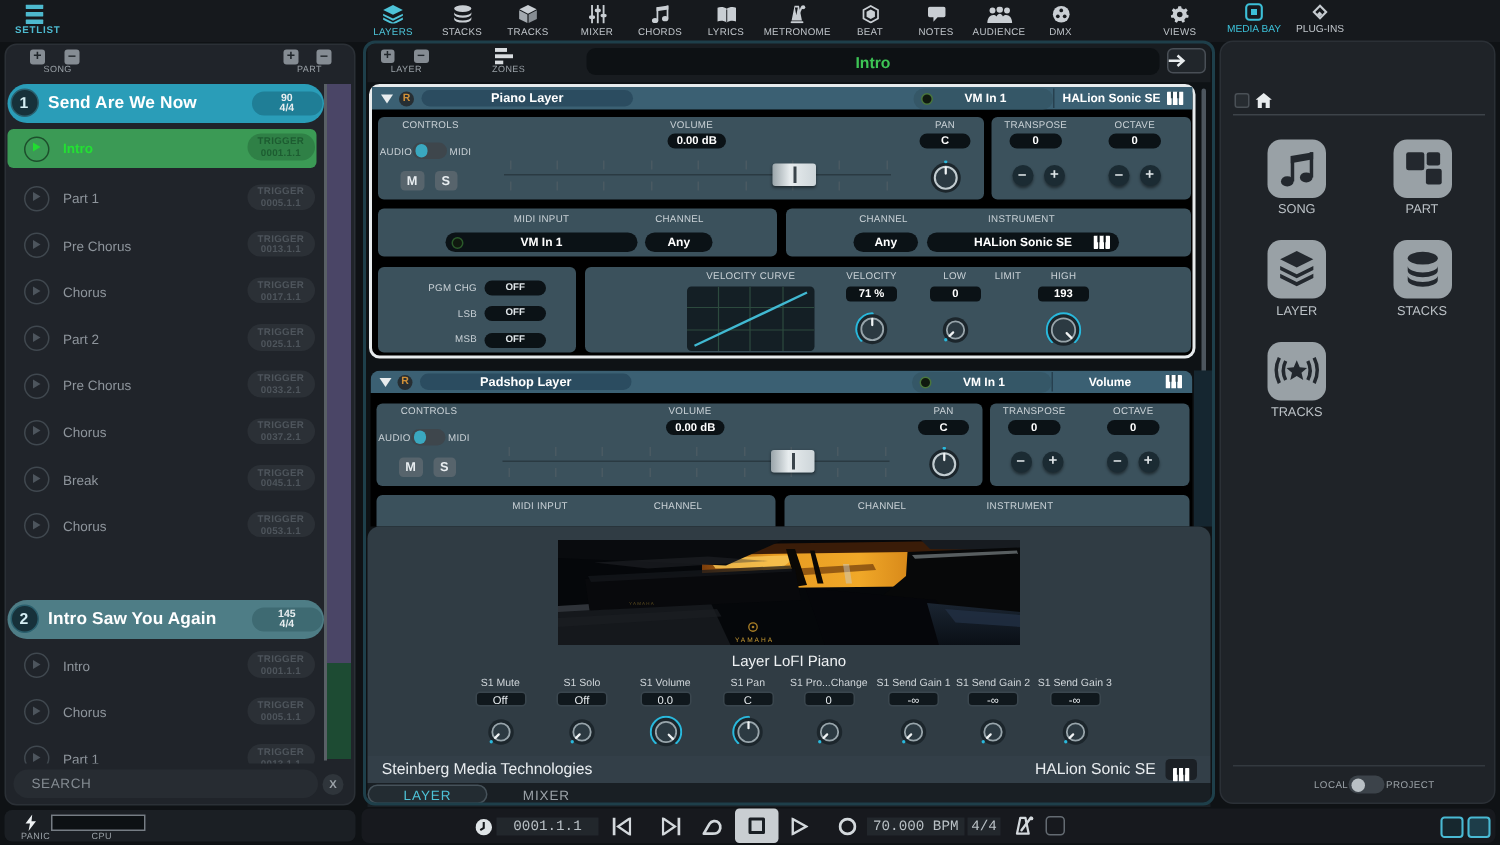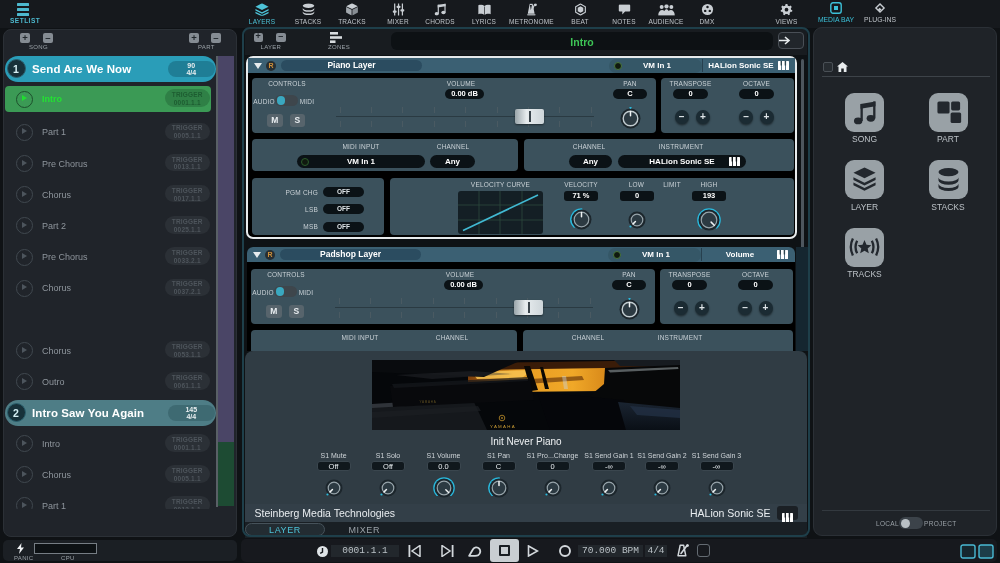--- a/index.html
+++ b/index.html
@@ -279,33 +279,33 @@
           <div class="nm">Pre Chorus</div>
           <div class="trig">TRIGGER<br>0033.2.1</div>
         </div>
         <div class="prow" style="top:219.3px;">
           <div class="play">
             <i></i>
           </div>
           <div class="nm">Chorus</div>
           <div class="trig">TRIGGER<br>0037.2.1</div>
         </div>
+        <div class="prow" style="top:250.5px;">
+          <div class="play">
+            <i></i>
+          </div>
+          <div class="nm">Break</div>
+          <div class="trig">TRIGGER<br>0045.1.1</div>
+        </div>
         <div class="prow" style="top:281.7px;">
           <div class="play">
             <i></i>
           </div>
           <div class="nm">Chorus</div>
           <div class="trig">TRIGGER<br>0053.1.1</div>
-        </div>
-        <div class="prow" style="top:312.9px;">
-          <div class="play">
-            <i></i>
-          </div>
-          <div class="nm">Outro</div>
-          <div class="trig">TRIGGER<br>0061.1.1</div>
         </div>
         <div class="srow" style="top:344px; background:#4e7d86; height:26px;">
           <div class="num">2</div>
           <div class="nm">Intro Saw You Again</div>
           <div class="tempo" style="background:#3e6a72;">145<br>4/4</div>
         </div>
         <div class="prow" style="top:374.9px;">
           <div class="play">
             <i></i>
           </div>
@@ -319,20 +319,24 @@
           <div class="nm">Chorus</div>
           <div class="trig">TRIGGER<br>0005.1.1</div>
         </div>
         <div class="prow" style="top:436.9px;">
           <div class="play">
             <i></i>
           </div>
           <div class="nm">Part 1</div>
           <div class="trig">TRIGGER<br>0013.1.1</div>
         </div>
+  </div>
+  <div id="lsearch">
+    <div class="box">SEARCH</div>
+    <div class="x">X</div>
   </div>
 </div>
 <div id="subbar">
   <div class="sqbtn" style="left:9px; top:5px; width:9.5px; height:8.5px; line-height:7.5px; font-size:9px;">+</div>
   <div class="sqbtn" style="left:31.5px; top:5px; width:9.5px; height:8.5px; line-height:7.5px; font-size:9px;">–</div>
   <div class="lp-lbl" style="left:16px; top:15.5px;">LAYER</div>
   <svg style="position:absolute; left:85.5px; top:4px;" width="13" height="11" viewBox="0 0 13 11">
     <rect x="0" y="0" width="8" height="2.6" fill="#d8dcdf"></rect>
     <rect x="0" y="4.2" width="12" height="2.6" fill="#d8dcdf"></rect>
     <rect x="0" y="8.4" width="5.5" height="2.6" fill="#d8dcdf"></rect>
@@ -599,21 +603,21 @@
 <polygon points="24,15 100,11 140,14 60,19" fill="#2c2f34" opacity="0.4"></polygon>
 <polygon points="165,32 252,40 275,70 178,70" fill="#05060a"></polygon>
 <polygon points="246,42 308,48 308,70 254,70" fill="url(#wall)"></polygon>
 <polygon points="258,46 308,50 308,58 265,55" fill="#223044" opacity="0.8"></polygon>
 <text x="56" y="43" font-family="Liberation Sans" font-size="3" fill="#5e4e20" text-anchor="middle" letter-spacing="0.8">YAMAHA</text>
 <circle cx="130" cy="58" r="2.8" fill="none" stroke="#a87e26" stroke-width="0.9"></circle>
 <circle cx="130" cy="58" r="0.9" fill="#a87e26"></circle>
 <text x="131" y="68" font-family="Liberation Sans" font-size="4.4" fill="#c89a34" text-anchor="middle" letter-spacing="1.3">YAMAHA</text>
 </svg>
       </div>
-      <div class="a" style="left:0; top:85px; width:563px; text-align:center; font-size:10px; color:#eef1f3;">Init Never Piano</div>
+      <div class="a" style="left:0; top:85px; width:563px; text-align:center; font-size:10px; color:#eef1f3;">Layer LoFI Piano</div>
       <div class="klbl" style="left:89px;">S1 Mute</div>
       <div class="kvb" style="left:89px;">Off</div>
       <div class="a" style="left:89px; top:137px;">
         <svg width="20" height="20" viewBox="0 0 20 20" style="position:absolute;left:-10.0px;top:-10.0px;">
           <circle cx="10.0" cy="10.0" r="8.50" fill="#1c262c"></circle>
           <circle cx="10.0" cy="10.0" r="5.80" fill="#2c3a42" stroke="#98a5ab" stroke-width="1.2"></circle>
           <line x1="8.44" y1="11.56" x2="6.10" y2="13.90" stroke="#f0f3f4" stroke-width="1.5" stroke-linecap="round"></line>
           <circle cx="3.49" cy="16.51" r="1.1" fill="#29b9dd"></circle>
         </svg>
       </div>

